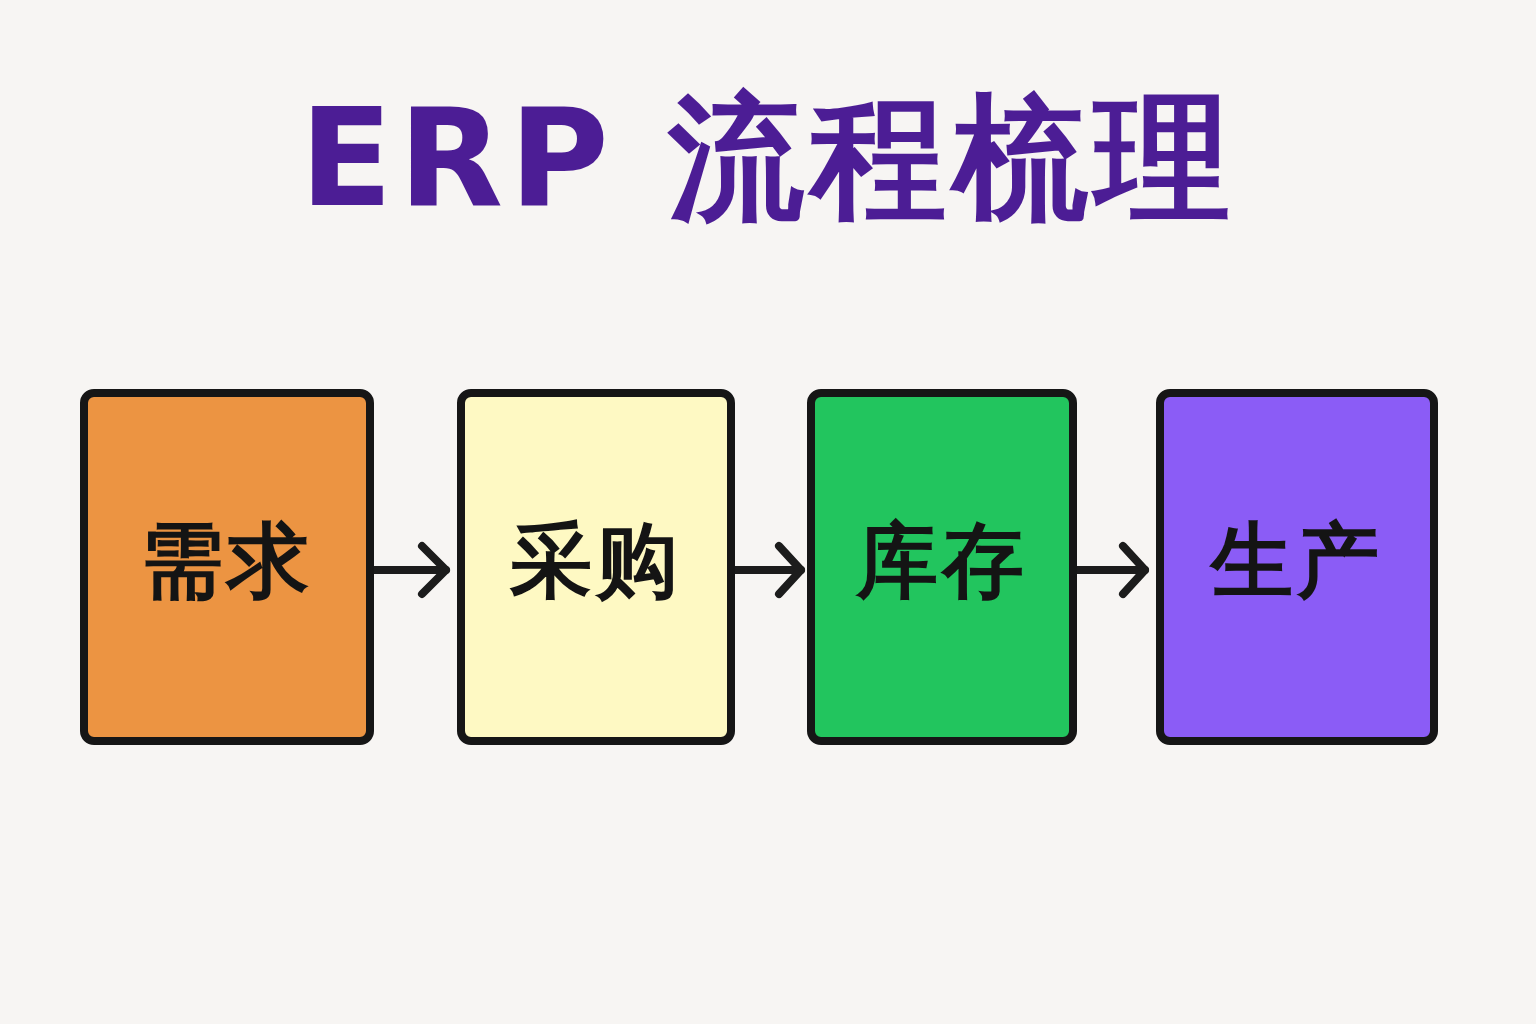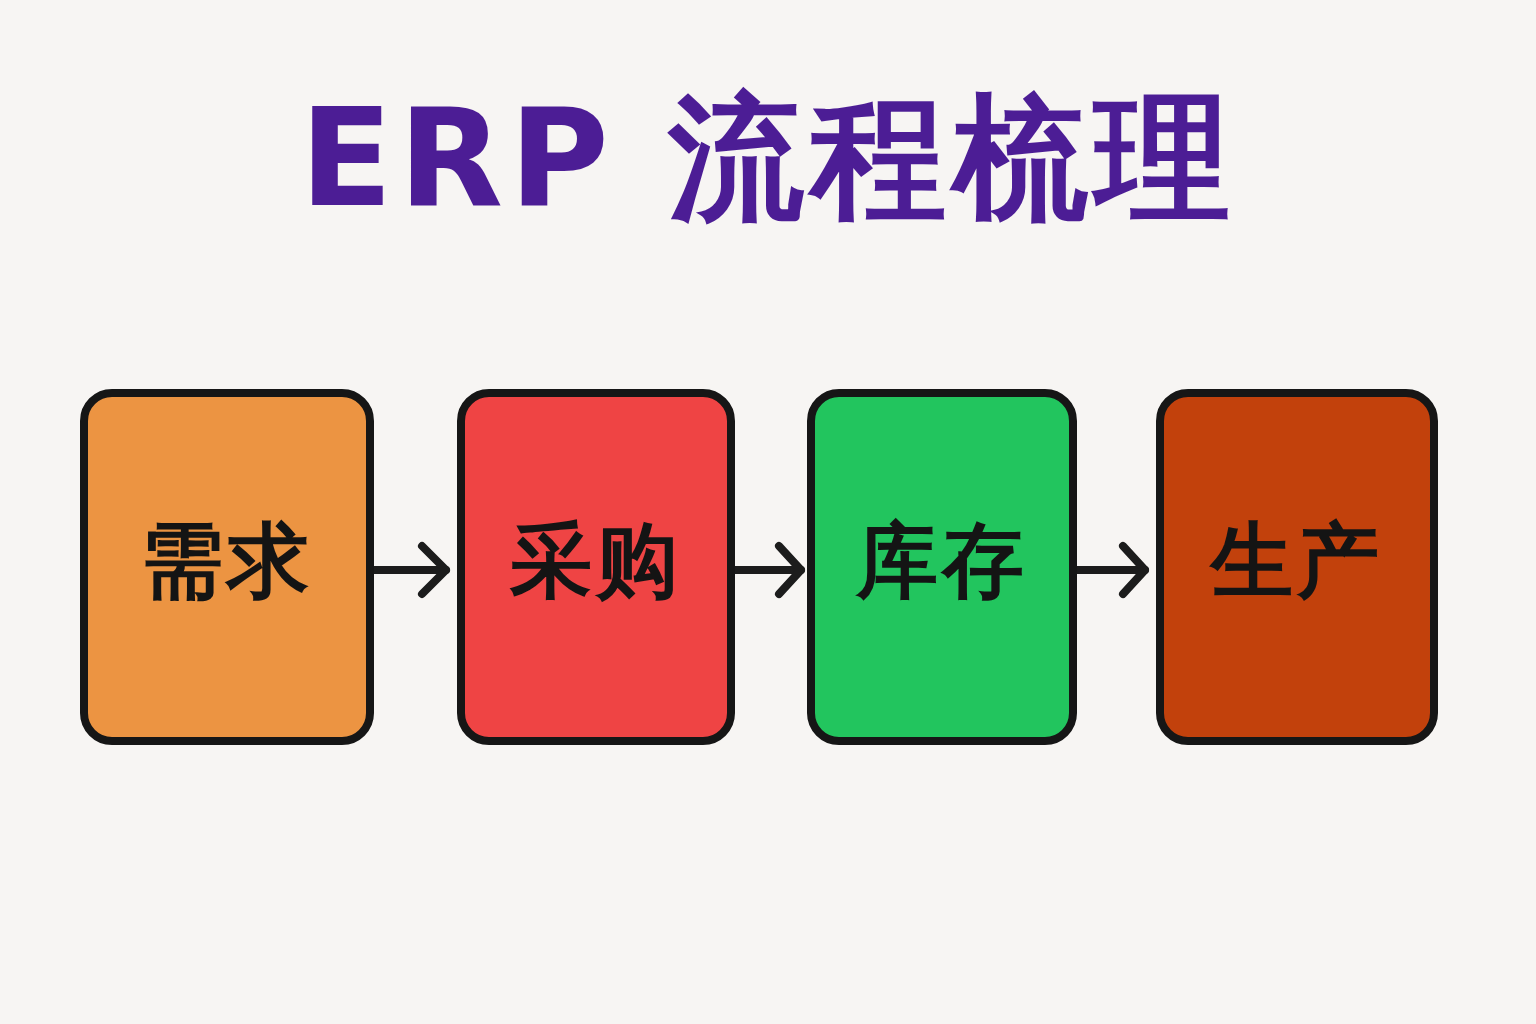--- a/index.html
+++ b/index.html
@@ -1,48 +1,48 @@
 <!DOCTYPE html>
 <html><head>
 <meta charset="utf-8">
 <style>
   html, body { margin:0; padding:0; }
   body { width:1536px; height:1024px; background:#f7f5f3; position:relative; overflow:hidden;
          font-family:"DejaVu Sans", sans-serif; }
   .title { position:absolute; left:0; width:1536px; top:78px; text-align:center;
            font-size:136px; font-weight:bold; color:#4c1d95; letter-spacing:6px; line-height:160px; }
-  .box { position:absolute; top:389px; height:356px; border:8px solid #161616; border-radius:32px;
+  .box { position:absolute; top:389px; height:356px; border:8px solid #161616; border-radius:14px;
          box-sizing:border-box; display:flex; align-items:center; justify-content:center; }
   .box span { font-size:82px; font-weight:bold; color:#141414; letter-spacing:4px; margin-top:-10px; }
   .arrow { position:absolute; top:540px; width:80px; height:60px; }
 </style>
 </head>
 <body>
 
 <div class="title">ERP 流程梳理</div>
 
 <div class="box" style="left: 80px; width: 294px; background: rgb(236, 148, 66);">
   <span>需求</span>
 </div>
 <svg class="arrow" style="left:374px;" viewBox="0 0 80 60">
   <line x1="0" y1="30" x2="72" y2="30" stroke="#1c1c1c" stroke-width="8" stroke-linecap="round"></line>
   <polyline points="48,6 72,30 48,54" fill="none" stroke="#1c1c1c" stroke-width="8" stroke-linecap="round" stroke-linejoin="round"></polyline>
 </svg>
 
-<div class="box" style="left: 457px; width: 278px; background: #ef4444; justify-content: center;">
+<div class="box" style="left: 457px; width: 278px; background: #fef9c3; justify-content: center;">
   <span>采购</span>
 </div>
 <svg class="arrow" style="left:735px;" viewBox="0 0 80 60">
   <line x1="0" y1="30" x2="66" y2="30" stroke="#1c1c1c" stroke-width="8" stroke-linecap="round"></line>
   <polyline points="44,6 66,30 44,54" fill="none" stroke="#1c1c1c" stroke-width="8" stroke-linecap="round" stroke-linejoin="round"></polyline>
 </svg>
 
 <div class="box" style="left: 807px; width: 270px; background: #22c55e;">
   <span>库存</span>
 </div>
 <svg class="arrow" style="left:1077px;" viewBox="0 0 80 60">
   <line x1="0" y1="30" x2="68" y2="30" stroke="#1c1c1c" stroke-width="8" stroke-linecap="round"></line>
   <polyline points="46,6 68,30 46,54" fill="none" stroke="#1c1c1c" stroke-width="8" stroke-linecap="round" stroke-linejoin="round"></polyline>
 </svg>
 
-<div class="box" style="left: 1156px; width: 282px; background: #c2410c;">
+<div class="box" style="left: 1156px; width: 282px; background: #8b5cf6;">
   <span>生产</span>
 </div>
 
 </body></html>

